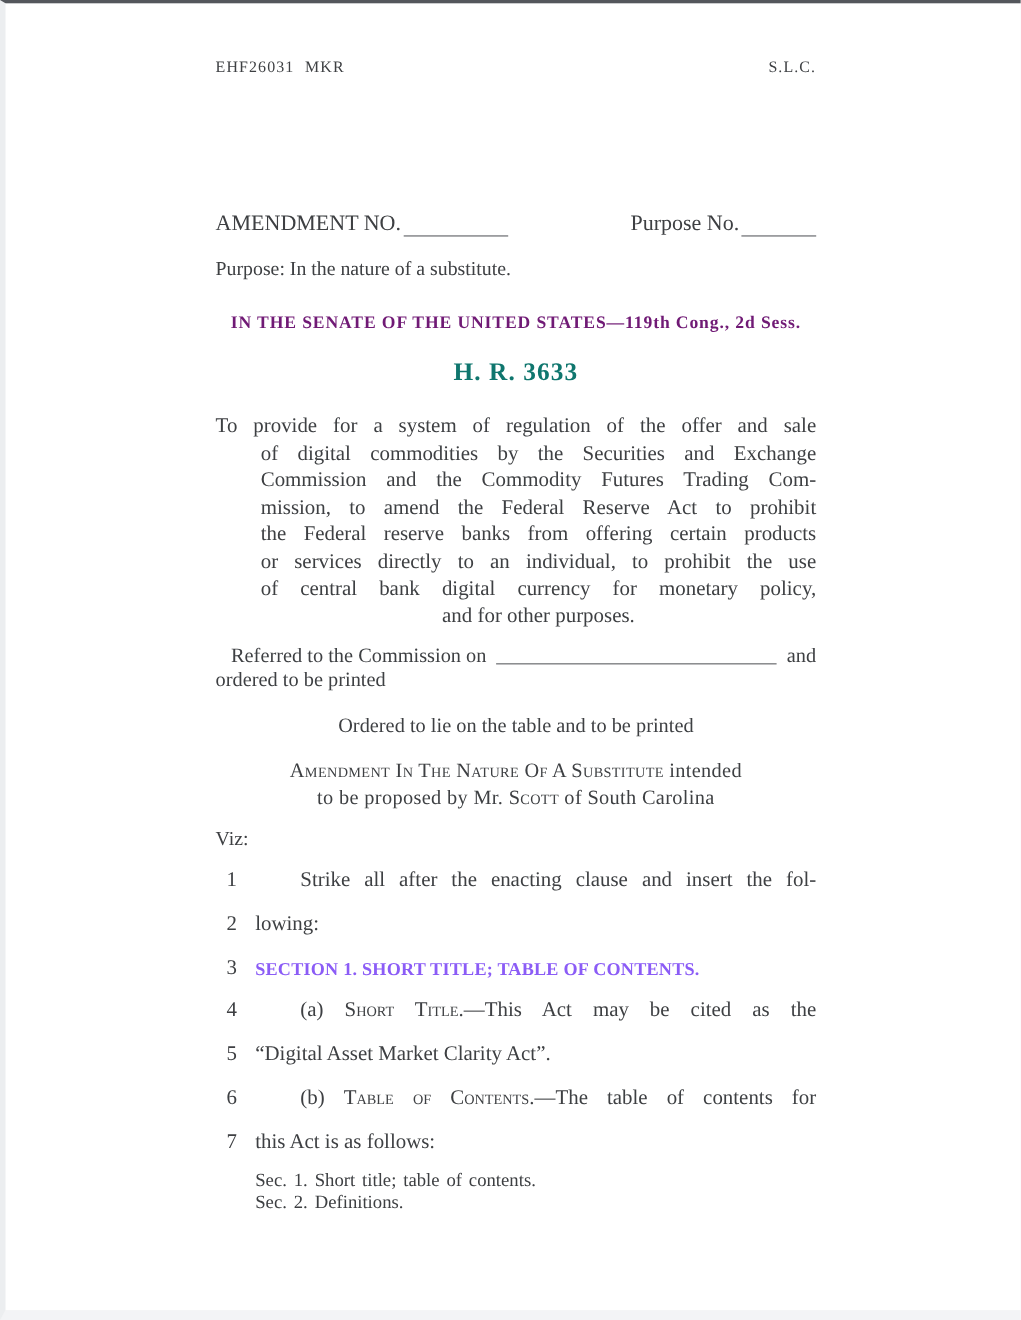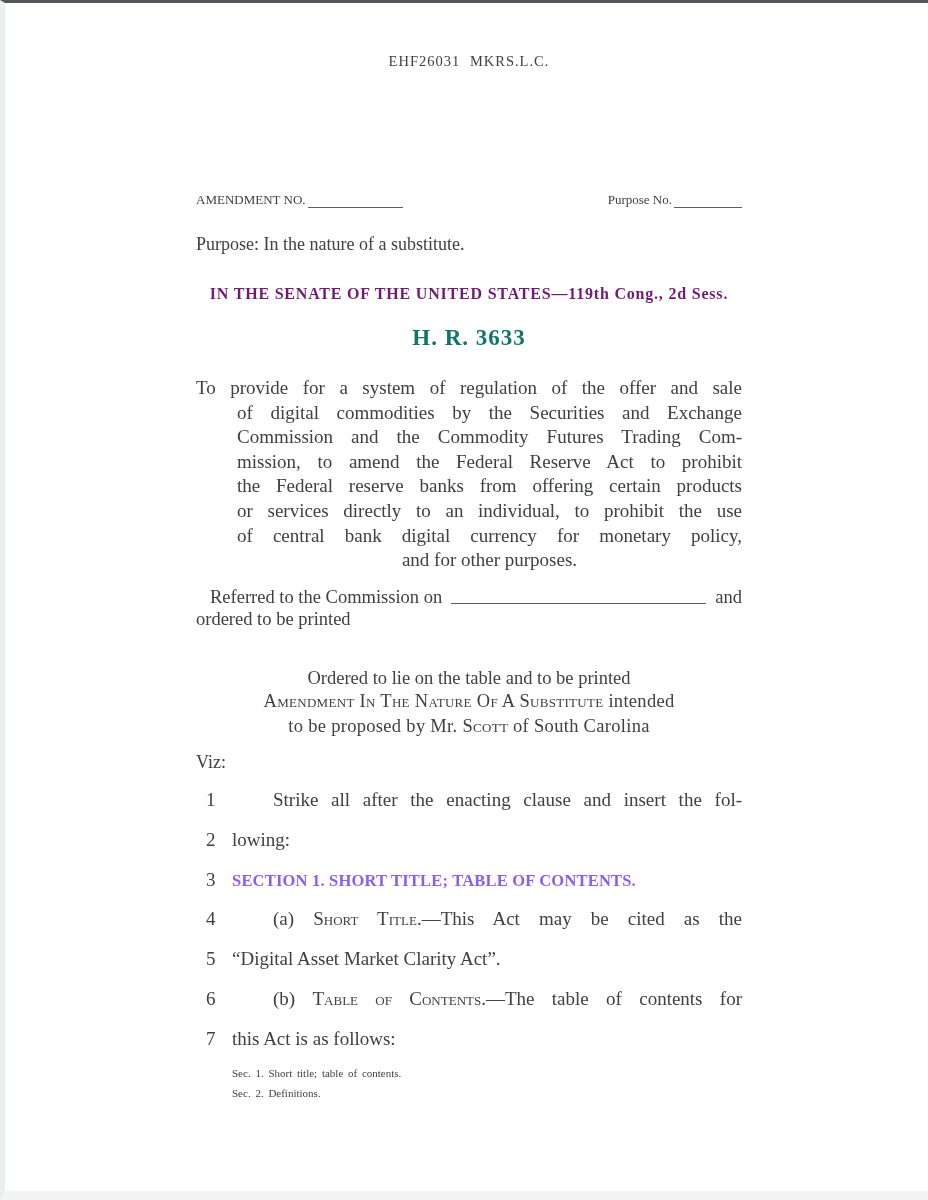--- a/index.html
+++ b/index.html
@@ -11,27 +11,27 @@
     border-top:3px solid #54575c;
     border-left:5px solid #eceef0;
     border-bottom:9px solid #f3f4f6;
     font-family:"Liberation Serif","DejaVu Serif",serif;
     color:#3e4043;
     overflow:hidden;
   }
   .content{position:absolute;left:191px;top:0;width:546px;height:100%;}
   .hdr{
     position:absolute;top:50px;left:0;right:0;
-    display:flex;justify-content:center;
+    display:flex;justify-content:space-between;
     font-size:14.5px;letter-spacing:1px;word-spacing:5px;
   }
   .amendrow{
     position:absolute;top:189px;left:0;right:0;
     display:flex;justify-content:space-between;align-items:flex-end;
-    font-size:13px;
+    font-size:20px;
   }
   .pair{display:flex;align-items:flex-end;}
   .blank{display:inline-block;border-bottom:1.5px solid #5c5e62;margin-left:2px;}
   .blank.w1{width:95px;}
   .blank.w2{width:68px;}
   .purpose{position:absolute;top:231px;left:0;font-size:18px;}
   .senate{
     position:absolute;top:282px;left:0;right:0;text-align:center;
     font-weight:700;font-size:16px;letter-spacing:0.8px;white-space:nowrap;color:#701a75;
   }
@@ -43,32 +43,32 @@
   .longtitle .bodytxt{
     white-space:pre-line;
     padding-left:41px;text-indent:-41px;
     text-align:justify;text-align-last:justify;
   }
   .longtitle .lasttxt{padding-left:41px;text-align:center;}
   .referred{position:absolute;top:584px;left:0;width:546px;font-size:18.5px;}
   .referred .r1{display:flex;align-items:flex-end;padding-left:14px;}
   .referred .rblank{flex:1;border-bottom:1.5px solid #5c5e62;margin:0 9px 4px 9px;}
   .referred .r2{text-align:left;margin-top:1px;}
-  .ordered{position:absolute;top:647px;left:0;right:0;text-align:center;font-size:18.5px;margin-top:18px;}
+  .ordered{position:absolute;top:647px;left:0;right:0;text-align:center;font-size:18.5px;}
   .subst{position:absolute;top:686px;left:0;right:0;text-align:center;font-size:18.5px;line-height:25px;letter-spacing:0.3px;}
   .viz{position:absolute;top:749px;left:0;font-size:18px;}
   .sc{font-variant:small-caps;}
   .lines{position:absolute;top:786px;left:0;width:546px;}
   .lrow{position:relative;height:20px;margin-bottom:19.8px;font-size:19px;}
   .ln{position:absolute;left:10px;top:0;}
   .ltext{margin-left:36px;width:510px;box-sizing:border-box;}
   .ltext.fill{text-align:justify;text-align-last:justify;}
   .ltext.ind{text-indent:41px;}
   .ltext.bold{font-weight:700;font-size:16.5px;letter-spacing:0.2px;padding-top:2px;color:#8b5cf6;}
-  .toc{position:absolute;top:1060px;left:0;margin-left:36px;font-size:11px;line-height:20px;word-spacing:2px;}
+  .toc{position:absolute;top:1060px;left:0;margin-left:36px;font-size:17px;line-height:20px;word-spacing:2px;}
 </style>
 </head>
 <body>
 
 <div class="shot">
   <div class="content">
 
     <div class="hdr">
       <span>EHF26031 MKR</span>
       <span>S.L.C.</span>

